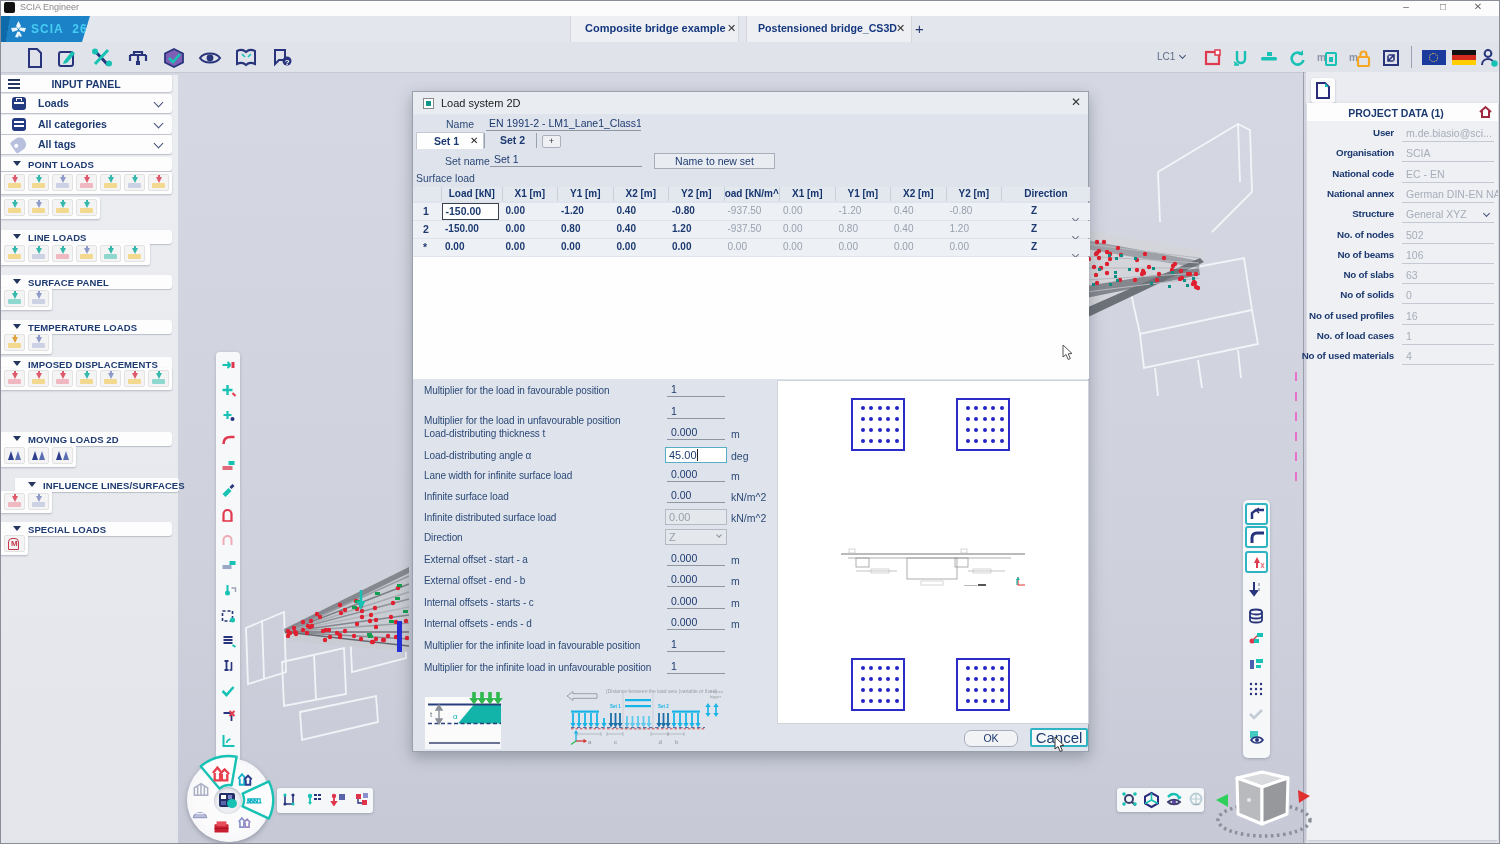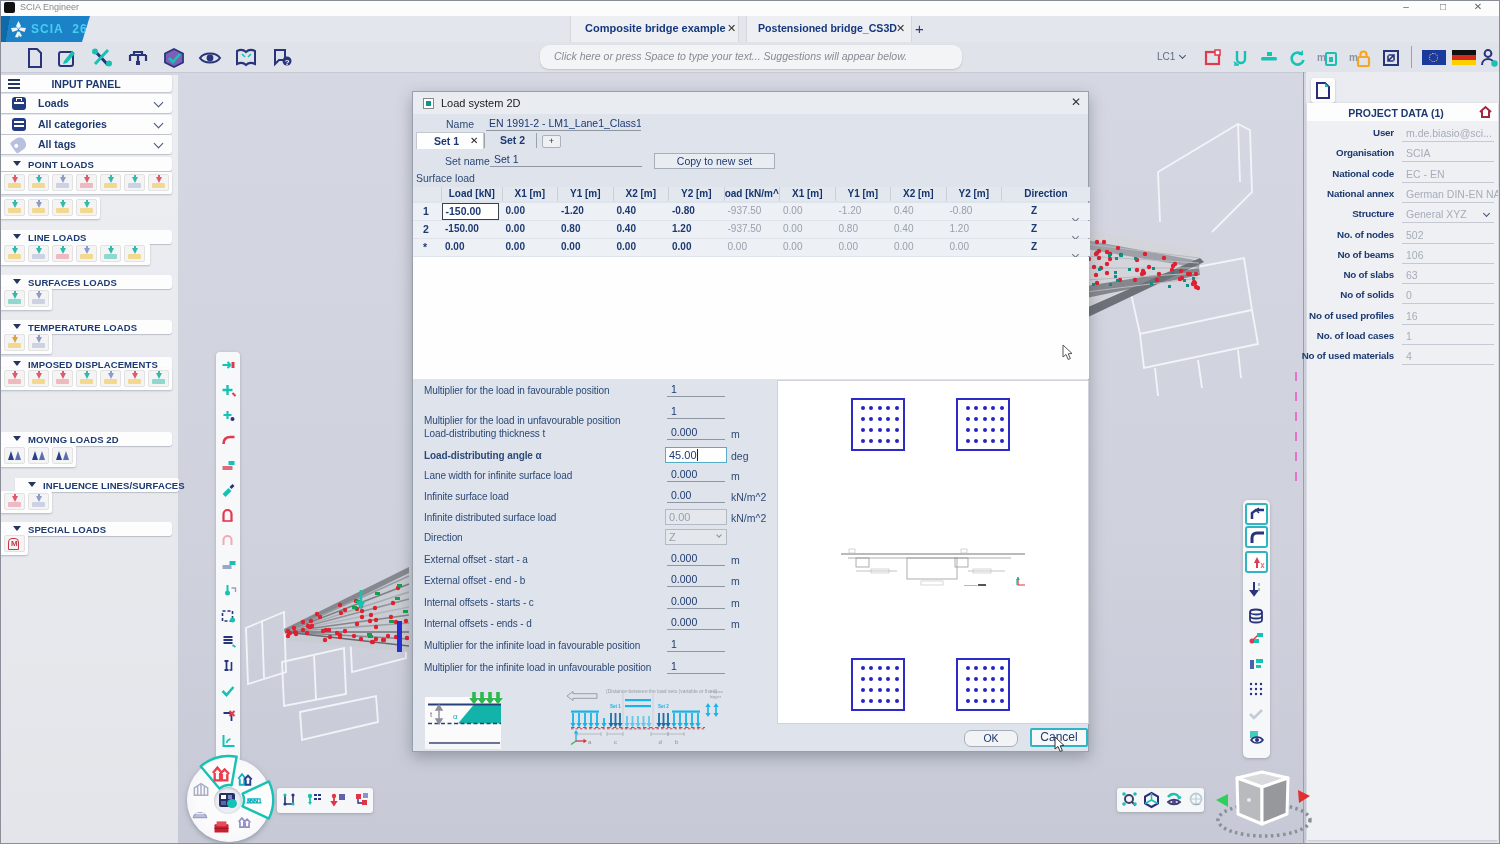--- a/index.html
+++ b/index.html
@@ -116,23 +116,20 @@
         </svg>
         <svg class="abs" style="left:234px;top:5px" width="24" height="22" viewBox="0 0 24 22">
           <path d="M3 4 C7 2 10 3 12 5 C14 3 17 2 21 4 v13 C17 15 14 16 12 18 C10 16 7 15 3 17 Z" fill="none" stroke="#28357c" stroke-width="2"></path>
           <path d="M8 7 l3 3 M14 10 l3 -3" stroke="#17c2b4" stroke-width="1.6"></path>
         </svg>
         <svg class="abs" style="left:271px;top:5px" width="24" height="22" viewBox="0 0 24 22">
           <path d="M4 3 h10 v10 h-6 l-4 4 z" fill="none" stroke="#28357c" stroke-width="2"></path>
           <circle cx="16" cy="14" r="4.5" fill="#28357c"></circle>
           <text x="13.8" y="17.5" font-size="8" fill="#fff" font-weight="bold">?</text>
         </svg>
-      </div>
-    <div id="searchbox" class="abs">
-        <span>Click here or press Space to type your text... Suggestions will appear below.</span>
       </div>
     <div id="righticons" class="abs" style="left:0;top:0;width:1500px;height:30px;">
         <span class="abs" style="left:1157px;top:9px;font-size:10px;color:#5d6b85;">LC1</span>
         <span class="chev abs" style="left:1180px;top:11px;width:5px;height:5px;"></span>
         <svg class="abs" style="left:1203px;top:6px" width="20" height="20" viewBox="0 0 20 20">
           <rect x="3" y="4" width="13" height="12" fill="none" stroke="#e03a4e" stroke-width="2.2"></rect>
           <rect x="12" y="2" width="5" height="5" fill="#fff" stroke="#e03a4e" stroke-width="1.5"></rect>
         </svg>
         <svg class="abs" style="left:1231px;top:6px" width="20" height="20" viewBox="0 0 20 20">
           <path d="M6 3 v8 a4 4 0 0 0 8 0 V3" fill="none" stroke="#17c2b4" stroke-width="2.4"></path>
@@ -484,21 +481,21 @@
           <div style="position:absolute;left:7px;top:2px;width:0;height:0;border-left:3px solid transparent;border-right:3px solid transparent;border-top:6px solid #37b8ad;"></div>
           <div style="position:absolute;left:9px;top:0;width:2px;height:4px;background:#37b8ad;"></div>
         </div>
       <div class="licon" style="left:124px;top:170px;">
           <div style="position:absolute;left:3px;bottom:2px;width:13px;height:5px;background:#f3d98f;border-radius:1px;"></div>
           <div style="position:absolute;left:7px;top:2px;width:0;height:0;border-left:3px solid transparent;border-right:3px solid transparent;border-top:6px solid #37b8ad;"></div>
           <div style="position:absolute;left:9px;top:0;width:2px;height:4px;background:#37b8ad;"></div>
         </div>
       <div class="sechead" style="left:0;top:200px;width:172px;">
           <span class="tri"></span>
-          <span class="lbl">SURFACES LOADS</span>
+          <span class="lbl">SURFACE PANEL</span>
         </div>
       <div class="card" style="left:0;top:213px;width:52px;height:22px;border-radius:0 2px 2px 0;"></div>
       <div class="licon" style="left:4px;top:215px;">
           <div style="position:absolute;left:3px;bottom:2px;width:13px;height:5px;background:#8fd8d0;border-radius:1px;"></div>
           <div style="position:absolute;left:7px;top:2px;width:0;height:0;border-left:3px solid transparent;border-right:3px solid transparent;border-top:6px solid #37b8ad;"></div>
           <div style="position:absolute;left:9px;top:0;width:2px;height:4px;background:#37b8ad;"></div>
         </div>
       <div class="licon" style="left:28px;top:215px;">
           <div style="position:absolute;left:3px;bottom:2px;width:13px;height:5px;background:#ccd2e4;border-radius:1px;"></div>
           <div style="position:absolute;left:7px;top:2px;width:0;height:0;border-left:3px solid transparent;border-right:3px solid transparent;border-top:6px solid #8f9bc9;"></div>
@@ -917,21 +914,21 @@
       </div>
       <div class="abs" style="left:71px;top:41px;width:1px;height:15px;background:#9aa2ae;"></div>
       <div class="abs" style="left:73px;top:40px;width:50px;height:17px;">
         <span style="position:absolute;left:14px;top:2px;font-size:10.5px;font-weight:bold;color:#1d3a70;">Set 2</span>
       </div>
       <div class="abs" style="left:123px;top:41px;width:1px;height:15px;background:#9aa2ae;"></div>
       <div class="abs" style="left:129px;top:43px;width:19px;height:13px;background:#eef0f4;border:1px solid #aab1bc;border-radius:2px;text-align:center;font-size:9px;line-height:11px;color:#333;">+</div>
 
       <div class="dlbl" style="left:32px;top:63px;text-align:right;">Set name</div>
       <div class="ulinput" style="left:77px;top:61px;width:152px;height:14px;padding-left:4px;">Set 1</div>
-      <div class="abs" style="left:241px;top:61px;width:121px;height:16px;background:#e9edf2;border:1px solid #a7aeb9;text-align:center;font-size:10.5px;color:#1d3a70;line-height:14px;">Copy to new set</div>
+      <div class="abs" style="left:241px;top:61px;width:121px;height:16px;background:#e9edf2;border:1px solid #a7aeb9;text-align:center;font-size:10.5px;color:#1d3a70;line-height:14px;">Name to new set</div>
       <div class="dlbl" style="left:3px;top:80px;">Surface load</div>
 
       <div id="tbl" class="abs" style="left:0;top:95px;width:677px;height:537px;">
         <div class="abs" style="left:0;top:0;width:677px;height:14px;background:#e3e8ef;"></div>
         <div class="th" style="left:28px;width:60.5px;">Load [kN]</div>
         <div class="th" style="left:88.5px;width:55.5px;border-left:1px solid #c9d0da;">X1 [m]</div>
         <div class="th" style="left:144px;width:55.5px;border-left:1px solid #c9d0da;">Y1 [m]</div>
         <div class="th" style="left:199.5px;width:55.5px;border-left:1px solid #c9d0da;">X2 [m]</div>
         <div class="th" style="left:255px;width:55.5px;border-left:1px solid #c9d0da;">Y2 [m]</div>
         <div class="th" style="left:310.5px;width:55.5px;border-left:1px solid #c9d0da;">oad [kN/m^</div>
@@ -988,21 +985,21 @@
       </div>
 
       <div id="formrows" class="abs" style="left:0;top:0;width:364px;height:660px;">
         <div class="formrow-lbl" style="top:293px;">Multiplier for the load in favourable position</div>
         <div class="ulinput" style="left:254px;top:291px;width:58px;height:14px;padding-left:4px;">1</div>
         <div class="formrow-lbl" style="top:323px;text-align:right;">Multiplier for the load in unfavourable position</div>
         <div class="ulinput" style="left:254px;top:312.5px;width:58px;height:14px;padding-left:4px;">1</div>
         <div class="formrow-lbl" style="top:336px;">Load-distributing thickness t</div>
         <div class="ulinput" style="left:254px;top:334px;width:58px;height:14px;padding-left:4px;">0.000</div>
         <div class="dlbl" style="left:318px;top:336px;">m</div>
-        <div class="formrow-lbl" style="top:358px;font-weight:bold;">Load-distributing angle α</div>
+        <div class="formrow-lbl" style="top:358px;">Load-distributing angle α</div>
         <div class="abs" style="left:252px;top:355px;width:62px;height:16px;background:#fff;border:1px solid #55aec6;">
             <span style="position:absolute;left:3px;top:1px;font-size:11px;color:#1d3a70;">45.00</span>
             <span style="position:absolute;left:31px;top:1px;width:1px;height:12px;background:#222;"></span>
           </div>
         <div class="dlbl" style="left:318px;top:358px;">deg</div>
         <div class="formrow-lbl" style="top:377.5px;">Lane width for infinite surface load</div>
         <div class="ulinput" style="left:254px;top:375.5px;width:58px;height:14px;padding-left:4px;">0.000</div>
         <div class="dlbl" style="left:318px;top:377.5px;">m</div>
         <div class="formrow-lbl" style="top:398.5px;">Infinite surface load</div>
         <div class="ulinput" style="left:254px;top:396.5px;width:58px;height:14px;padding-left:4px;">0.00</div>
@@ -1263,21 +1260,21 @@
             <g stroke-width="1.3" fill="none">
               <path d="M12 48 v9" stroke="#18b4e8"></path>
               <path d="M12 57 h9" stroke="#d23a3a"></path>
               <path d="M12 57 l-5 3.5" stroke="#2eb84f"></path>
             </g>
             <path d="M12 46 l-2.2 3.5 h4.4 z" fill="#18b4e8"></path>
             <path d="M23 57 l-3.5 -2.2 v4.4 z" fill="#d23a3a"></path>
           </svg></div>
 
       <div class="abs" style="left:551px;top:638px;width:54px;height:17px;background:#f1f3f5;border:1px solid #a7aeb9;border-radius:7px;text-align:center;font-size:10.5px;color:#1d3a70;line-height:15px;">OK</div>
-      <div class="abs" style="left:617px;top:636px;width:58px;height:19px;background:#f6f8f9;border:2px solid #2fb4c4;border-radius:2px;text-align:center;font-size:12px;color:#1d3a70;line-height:15px;">Cancel</div>
+      <div class="abs" style="left:617px;top:636px;width:58px;height:19px;background:#f6f8f9;border:2px solid #2fb4c4;border-radius:2px;text-align:center;font-size:15px;color:#1d3a70;line-height:15px;">Cancel</div>
       <svg class="abs" style="left:648px;top:252px;" width="14" height="18" viewBox="0 0 14 18">
           <path d="M2 1 L2 13 L5 10.5 L7.2 15.5 L9.4 14.5 L7.2 9.8 L11 9.5 Z" fill="#fff" stroke="#555" stroke-width="1"></path>
         </svg>
       <svg class="abs" style="left:640px;top:644px;" width="14" height="18" viewBox="0 0 14 18">
           <path d="M2 1 L2 13 L5 10.5 L7.2 15.5 L9.4 14.5 L7.2 9.8 L11 9.5 Z" fill="#fff" stroke="#333" stroke-width="1"></path>
         </svg>
     </div>
   </div>
 <div class="abs" style="left:0;top:0;width:1500px;height:844px;border:1px solid #8a8e99;pointer-events:none;z-index:99;"></div>
 </div>

